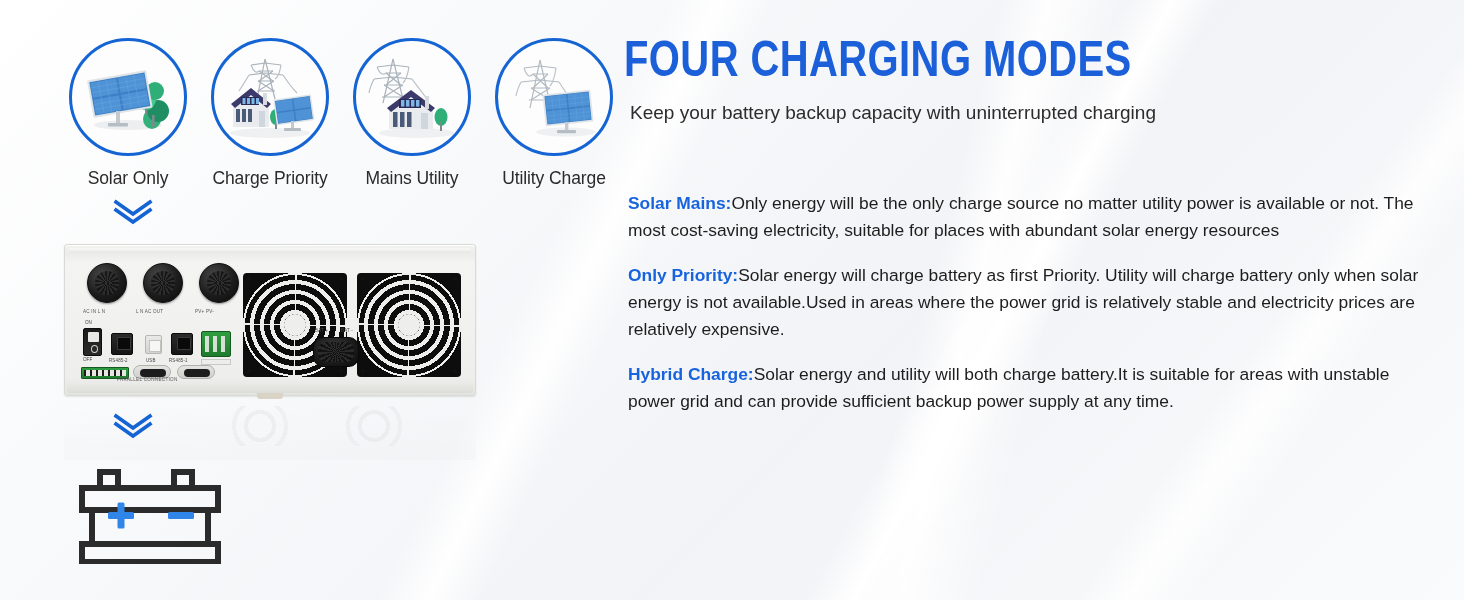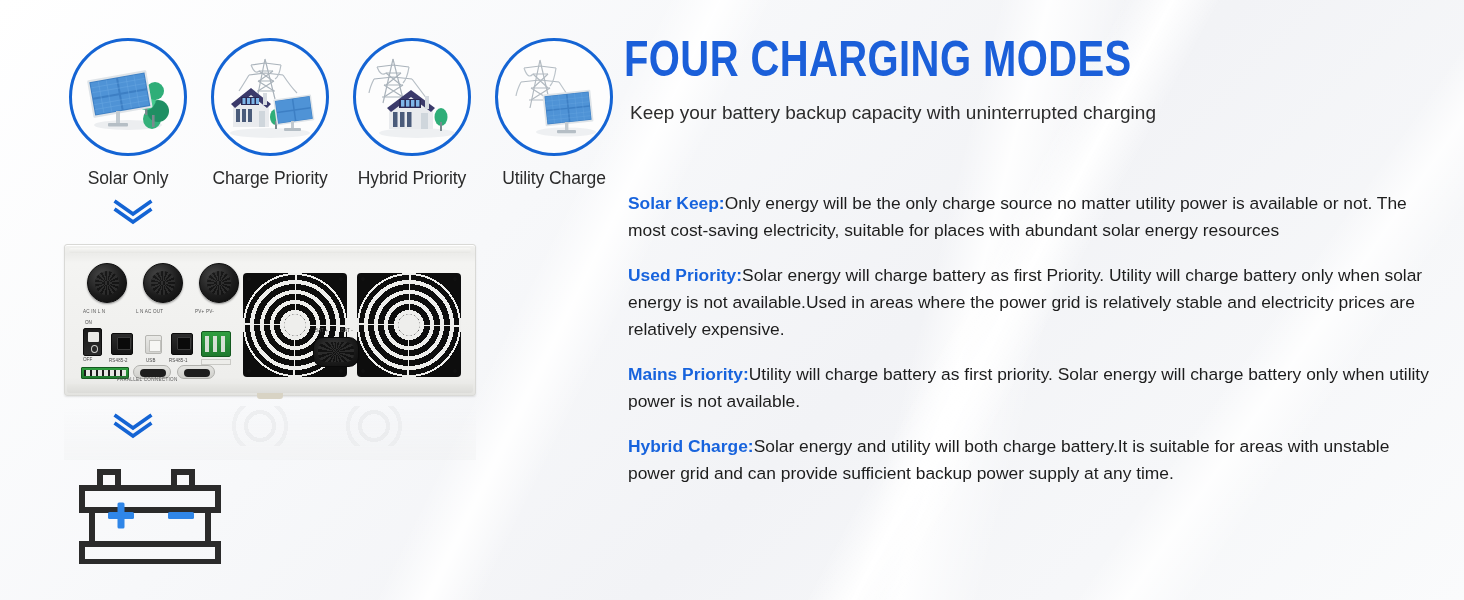--- a/index.html
+++ b/index.html
@@ -405,21 +405,21 @@
               <rect x="30" y="59" width="4.5" height="15"></rect>
                 <rect x="37" y="59" width="4.5" height="15"></rect>
               <rect x="44" y="59" width="4.5" height="15"></rect>
             </g>
             <rect x="58" y="60" width="7" height="16" fill="#cfd6dc"></rect>
             <rect x="62" y="43" width="4" height="13" fill="#d6dbe0"></rect>
             <ellipse cx="78" cy="64" rx="6.5" ry="9" fill="#2fae78"></ellipse>
             <rect x="77" y="69" width="2" height="9" fill="#7b8a8f"></rect>
           </svg>
         </div>
-        <div class="mode-label">Hybrid Priority</div>
+        <div class="mode-label">Mains Utility</div>
       </div>
 
       <div class="mode-item">
         <div class="mode-circle">
           <svg width="96" height="86" viewBox="0 0 96 86">
             <g stroke="#b2bac1" stroke-width="1.2" fill="none">
               <path d="M34 6 L24 54 M34 6 L45 54 M27 20 L42 20 M25 34 L44 34 M23 46 L46 46"></path>
               <path d="M18 14 L34 12 L50 14"></path>
               <path d="M15 28 L34 26 L53 28"></path>
               <path d="M27 20 L42 34 M42 20 L27 34 M25 34 L44 46 M44 34 L25 46"></path>
@@ -552,26 +552,23 @@
       </svg>
     </div>
   </div>
 
   <div class="right-panel">
     <div class="title">FOUR CHARGING MODES</div>
     <div class="subtitle">Keep your battery backup capacity with uninterrupted charging</div>
 
     <div class="paras">
       <div class="para">
-        <span class="term">Solar Keep:</span><span>Only energy will be the only charge source no matter utility power is available or not. The most cost-saving electricity, suitable for places with abundant solar energy resources</span>
+        <span class="term">Solar Mains:</span><span>Only energy will be the only charge source no matter utility power is available or not. The most cost-saving electricity, suitable for places with abundant solar energy resources</span>
       </div>
       <div class="para">
-        <span class="term">Used Priority:</span><span>Solar energy will charge battery as first Priority. Utility will charge battery only when solar energy is not available.Used in areas where the power grid is relatively stable and electricity prices are relatively expensive.</span>
-      </div>
-      <div class="para">
-        <span class="term">Mains Priority:</span><span>Utility will charge battery as first priority. Solar energy will charge battery only when utility power is not available.</span>
+        <span class="term">Only Priority:</span><span>Solar energy will charge battery as first Priority. Utility will charge battery only when solar energy is not available.Used in areas where the power grid is relatively stable and electricity prices are relatively expensive.</span>
       </div>
       <div class="para">
         <span class="term">Hybrid Charge:</span><span>Solar energy and utility will both charge battery.It is suitable for areas with unstable power grid and can provide sufficient backup power supply at any time.</span>
       </div>
     </div>
   </div>
 </div>
 
 </body></html>

